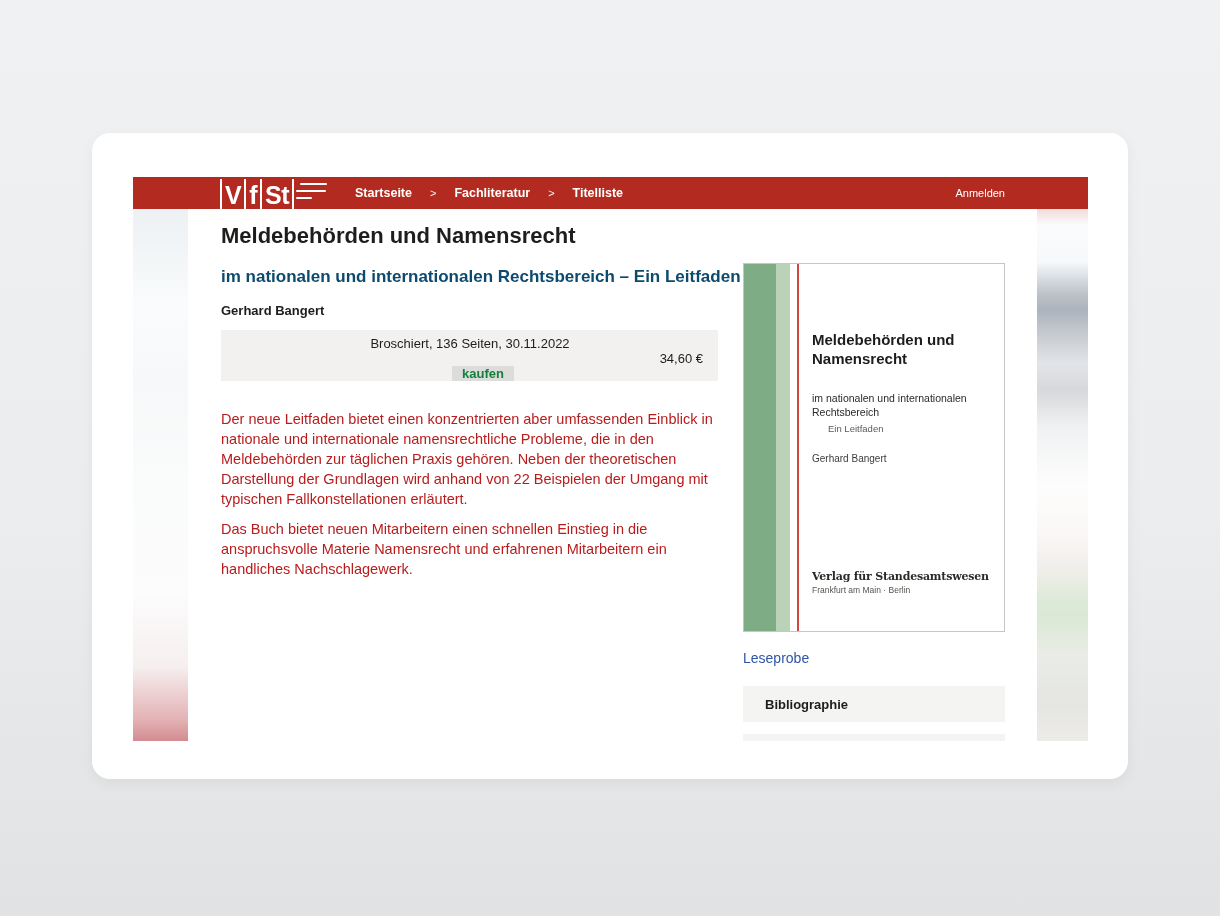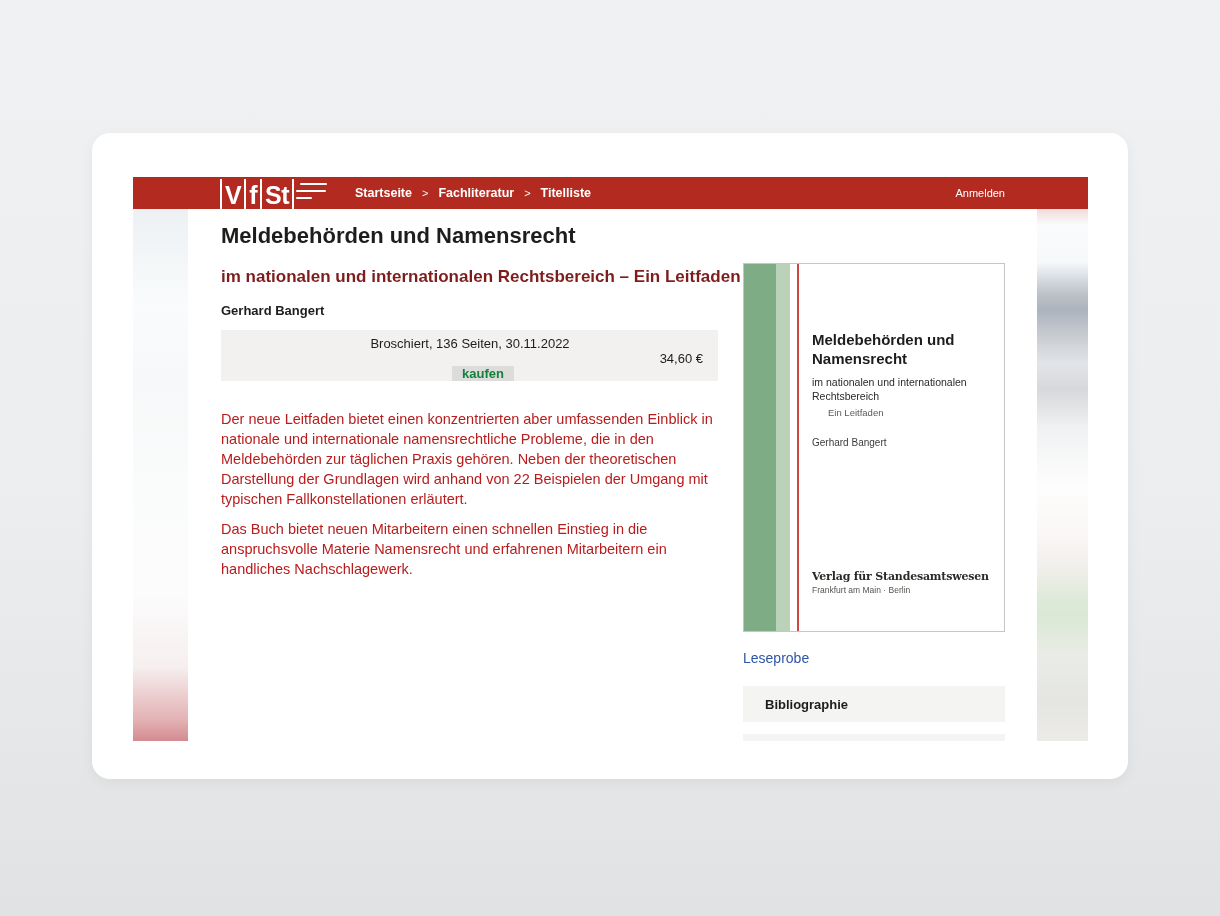--- a/index.html
+++ b/index.html
@@ -30,21 +30,21 @@
     color:#fff; font-weight:bold; font-size:25px; line-height:1;
     padding:0 3px 1px 3px; letter-spacing:-0.5px;
   }
   .burger { position:absolute; left:163px; top:5px; width:32px; height:22px; cursor:pointer; }
   .burger i { display:block; height:2px; background:#fff; border-radius:1px; }
   .burger i:nth-child(1){ width:27px; margin-left:4px; margin-top:1px; }
   .burger i:nth-child(2){ width:30px; margin-top:5px; }
   .burger i:nth-child(3){ width:16px; margin-top:5px; }
   .crumbs {
     position:absolute; left:222px; top:0; height:32px;
-    display:flex; align-items:center; gap:10px;
+    display:flex; align-items:center; gap:18px;
     color:#fff; font-size:12.5px; font-weight:600;
   }
   .crumbs .sep { font-size:11px; font-weight:400; opacity:.95; }
   .crumbs .crumb { cursor:pointer; }
   .login {
     position:absolute; right:83px; top:0; height:32px; display:flex; align-items:center;
     color:#fff; font-size:11px; cursor:pointer;
   }
   
   .strip-left {
@@ -53,21 +53,21 @@
       #fafbfb 52%,#fcfcfc 72%,#f6efef 86%,#e3b2b4 96%,#d38b90 100%);
   }
   .strip-right {
     position:absolute; left:945px; top:76px; width:51px; height:532px;
     background:linear-gradient(180deg,#f2dcd9 0%,#fafbfc 3%,#f6f8fa 10%,#bcc2c9 16%,
       #adb3bd 19%,#c9cdd2 24%,#e2e4e7 29%,#d6d8db 34%,#f0f1f2 41%,#fdfdfd 52%,
       #faf7f6 61%,#f1efec 67%,#dfeada 73%,#d9e8d3 76%,#e9ece6 84%,#e5e5e2 93%,#ecebe8 100%);
   }
   
   .page-title { position:absolute; left:129px; top:90px; font-size:22px; font-weight:600; color:#1d1d1b; }
-  .page-subtitle { position:absolute; left:129px; top:134px; font-size:17px; font-weight:600; color:#7f1d1d;text-align:right; }
+  .page-subtitle { position:absolute; left:129px; top:134px; font-size:17px; font-weight:600; color:#0c4a6e;text-align:right; }
   .author { position:absolute; left:129px; top:170px; font-size:13px; font-weight:600; }
   .infobox {
     position:absolute; left:129px; top:197px; width:497px; height:51px;
     background:#f2f1ef; display:flex; align-items:center; padding:6px 15px 0 16px;flex-direction:column;
   }
   .infobox .fmt { font-size:13px; }
   .infobox .price { margin-left:auto; font-size:13px; }
   .buy-btn {
     margin-left:26px; width:62px; height:26px; background:#dcdcda; border:none;
     font-family:"Liberation Sans",sans-serif; font-size:13px; font-weight:600; color:#15803d;
@@ -79,21 +79,21 @@
   .cover {
     position:absolute; left:651px; top:130px; width:262px; height:369px;
     background:#fff; border:1px solid #c6c6c4; display:flex;
   }
   .cv-g1 { width:32px; background:#7dac85; }
   .cv-g2 { width:14px; background:#bad2b8; }
   .cv-gap { width:7px; background:#fff; }
   .cv-red { width:2px; background:#cf4640; }
   .cv-text { flex:1; position:relative; padding:67px 10px 0 13px; }
   .cv-title { font-size:15px; font-weight:bold; line-height:1.25; color:#1d1d1b; }
-  .cv-sub { font-size:10.5px; line-height:1.4; margin-top:6px; color:#2a2a28; }
+  .cv-sub { font-size:10.5px; line-height:1.4; margin-top:22px; color:#2a2a28; }
   .cv-lf { font-size:9.5px; margin-top:3px; color:#5a5a58;margin-left:16px; }
   .cv-author { font-size:10px; margin-top:19px; color:#3c3c3a; }
   .cv-pub { position:absolute; left:13px; bottom:36px; }
   .cv-pub-name { font-family:"DejaVu Serif",serif; font-weight:bold; font-size:11px; color:#2a2a28; letter-spacing:-0.2px; }
   .cv-pub-city { font-size:8.5px; color:#55544f; margin-top:2px; }
   
   .sample-link { position:absolute; left:651px; top:517px; font-size:14px; color:#2d55a5; cursor:pointer; }
   .section-box {
     position:absolute; left:651px; top:553px; width:262px; height:36px;
     background:#f4f4f3; display:flex; align-items:center; padding-left:22px;

